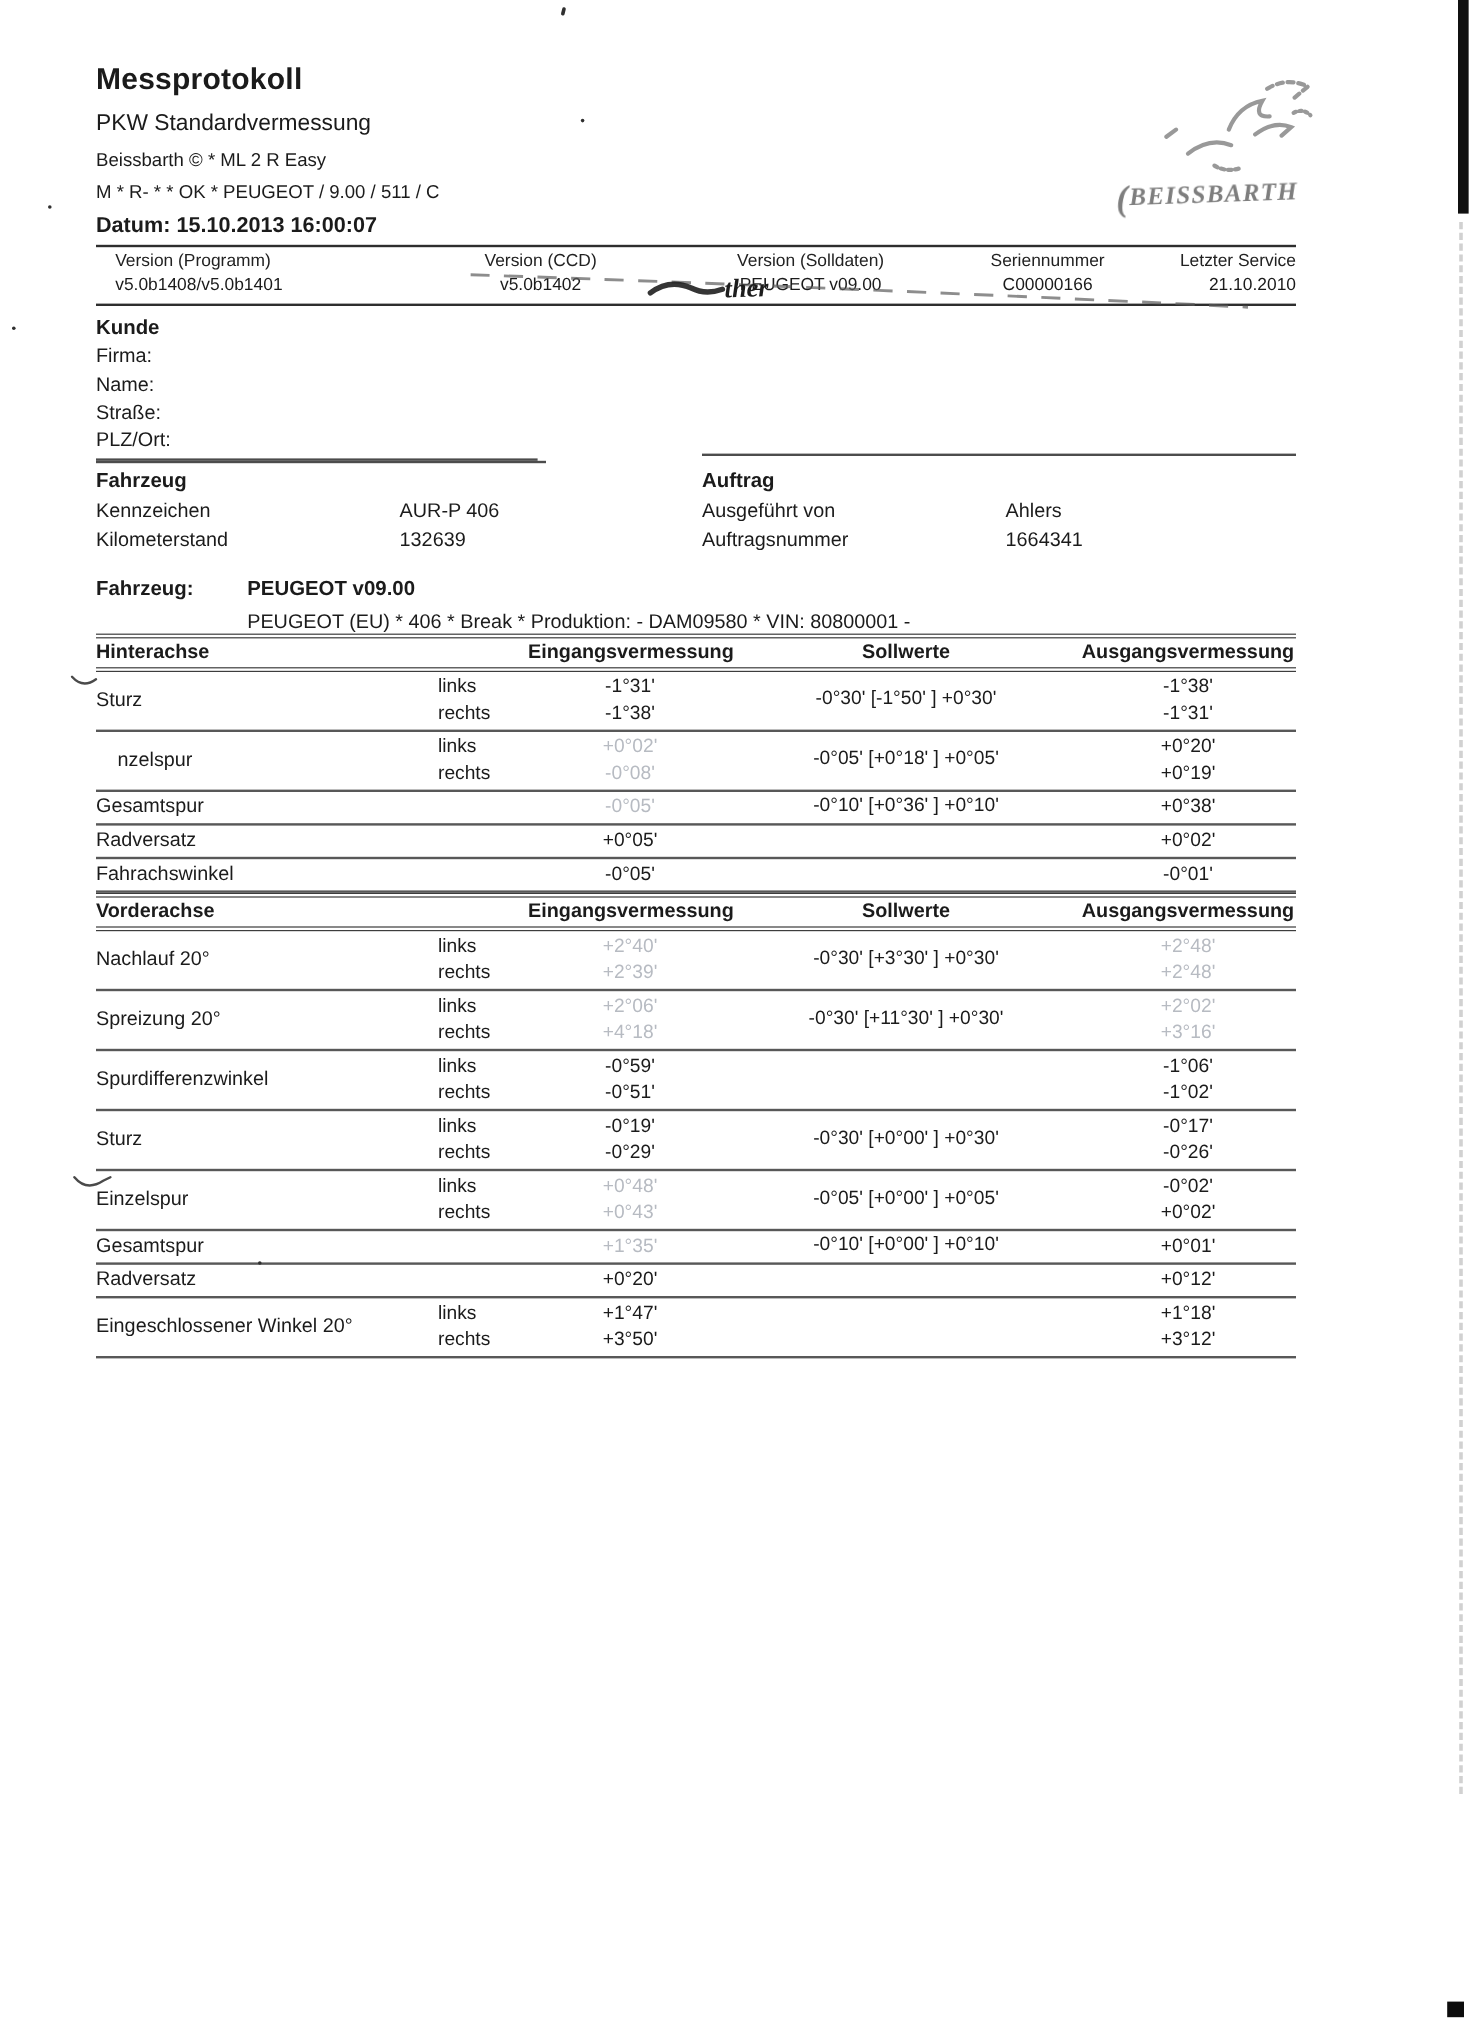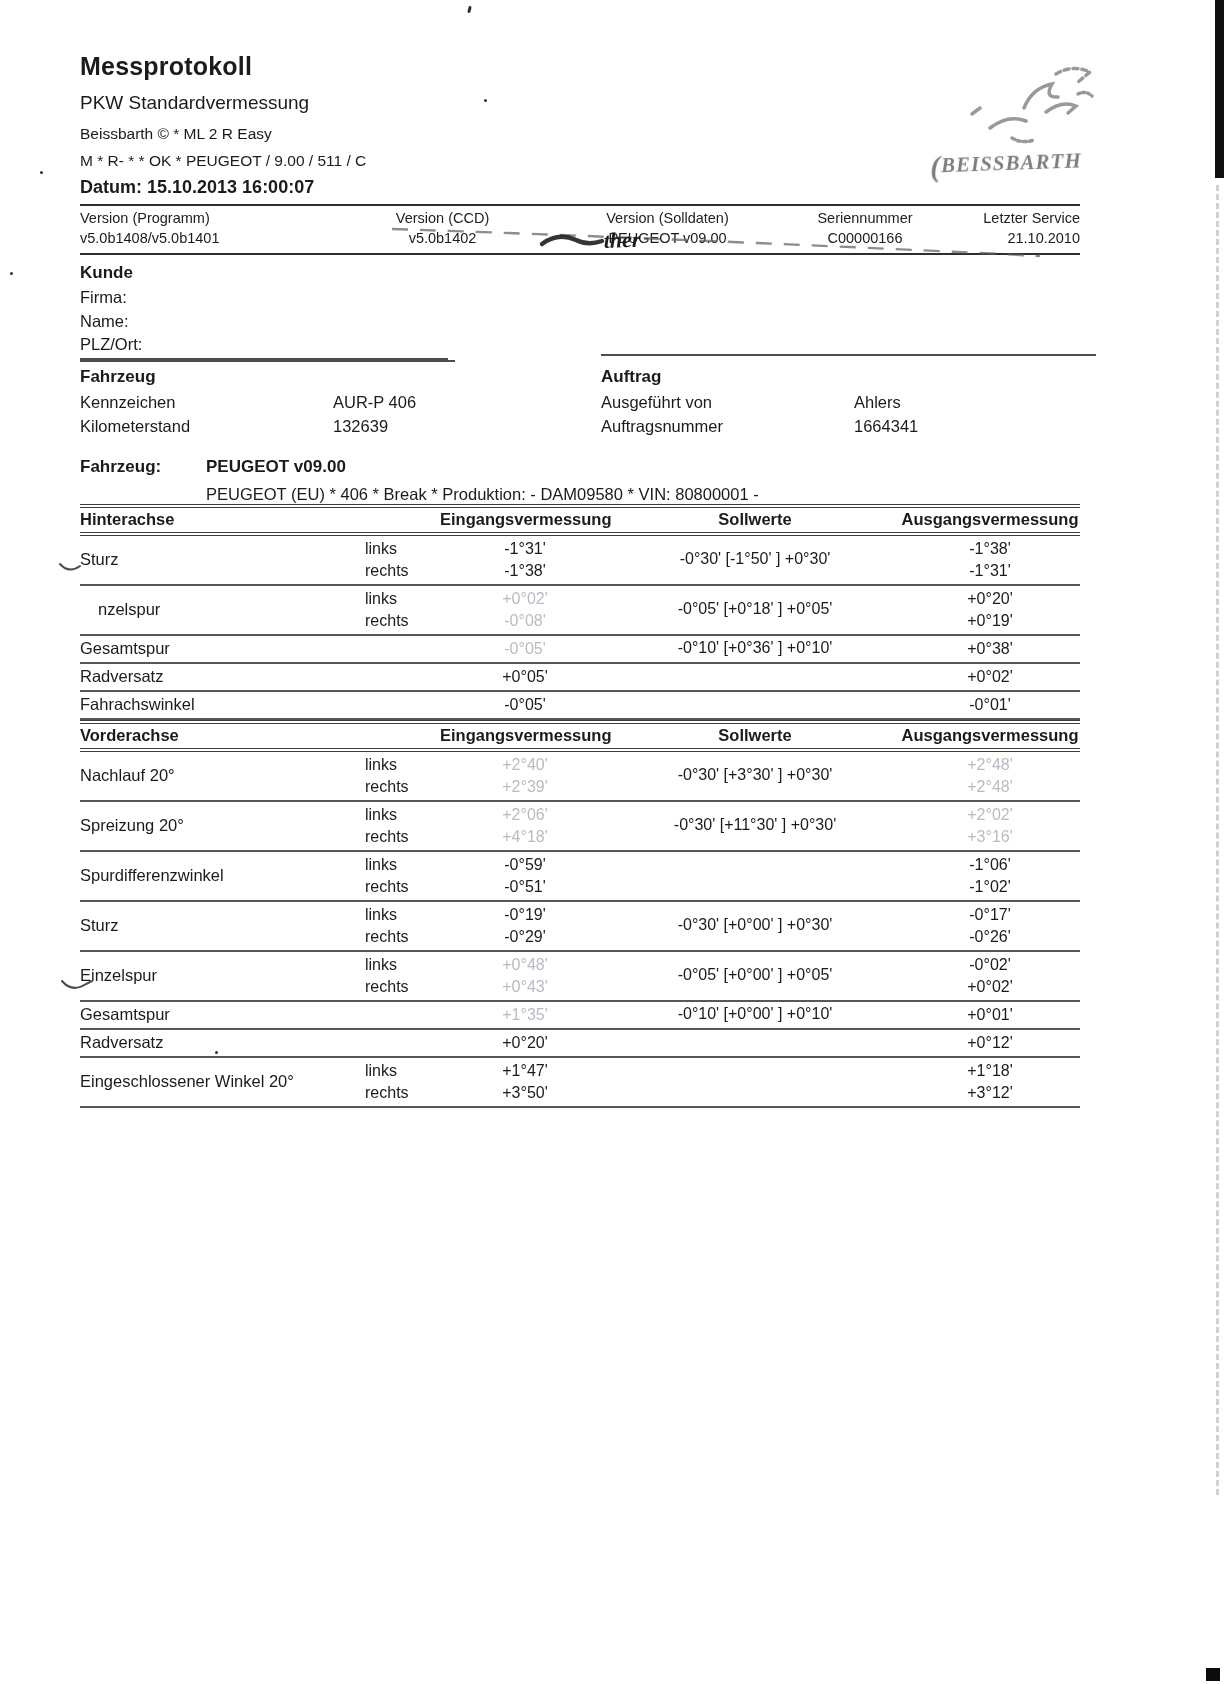--- a/index.html
+++ b/index.html
@@ -17,32 +17,32 @@
   .h-date{font-size:18px;font-weight:bold;margin-top:7px;}
   
   .logo{position:absolute;left:928px;top:50px;width:200px;height:135px;opacity:.8;}
   .logo-word{position:absolute;left:2px;bottom:4px;font-family:"Liberation Serif","DejaVu Serif",serif;
     font-style:italic;font-weight:bold;font-size:21px;color:#5e5e5e;letter-spacing:1px;
     filter:blur(.5px);transform:rotate(-2deg);white-space:nowrap;}
   .logo-paren{font-size:30px;vertical-align:-4px;}
   
   .version-bar{margin-top:6px;border-top:2px solid #2e2e2e;border-bottom:2.5px solid #2e2e2e;
     display:grid;grid-template-columns:255px 215px 235px 160px 135px;padding:3px 0 5px;}
-  .vcol{font-size:14.5px;line-height:1.35;}
+  .vcol{font-size:14.5px;line-height:1.35;margin-left:16px;}
   .vcol1,.vcol2,.vcol3{text-align:center;}
   .vcol4{text-align:right;}
   .vlabel{color:#222;}
   .vvalue{}
   
   .kunde{margin-top:8px;}
   .k-head{font-size:17px;font-weight:bold;margin-bottom:3px;}
   .kfield{font-size:16.5px;line-height:1.42;}
   .k-underline{width:368px;border-bottom:2px solid #4c4c4c;margin-top:2px;}
   
-  .twocol{display:grid;grid-template-columns:505px 495px;margin-top:0;gap:16px;}
+  .twocol{display:grid;grid-template-columns:505px 495px;margin-top:0;}
   .seccol{position:relative;padding-top:4px;}
   .sec-line{border-top:2px solid #4c4c4c;position:absolute;top:0;left:0;right:130px;}
   .seccol.right .sec-line{right:0;left:0;top:-6px;}
   .sec-head{font-size:17px;font-weight:bold;margin:3px 0 6px;}
   .lrow{display:grid;grid-template-columns:253px auto;font-size:16.5px;margin:5px 0;}
   
   .spec{margin-top:16px;display:grid;grid-template-columns:126px auto;font-size:17px;}
   .spec-label,.spec-name{font-weight:bold;}
   .spec-detail{grid-column:2;font-size:16.5px;margin-top:8px;}
   
@@ -124,20 +124,21 @@
         <div class="vlabel">Letzter Service</div>
         <div class="vvalue">21.10.2010</div>
       </div>
     </div>
 
   <div class="kunde">
     <div class="k-head">Kunde</div>
     <div>
         <div class="kfield">Firma:</div>
         <div class="kfield">Name:</div>
+        <div class="kfield">Straße:</div>
         <div class="kfield">PLZ/Ort:</div>
       </div>
   </div>
   <div class="k-underline"></div>
 
   <div class="twocol">
     <div class="seccol">
       <div class="sec-line"></div>
       <div class="sec-head">Fahrzeug</div>
       <div>

